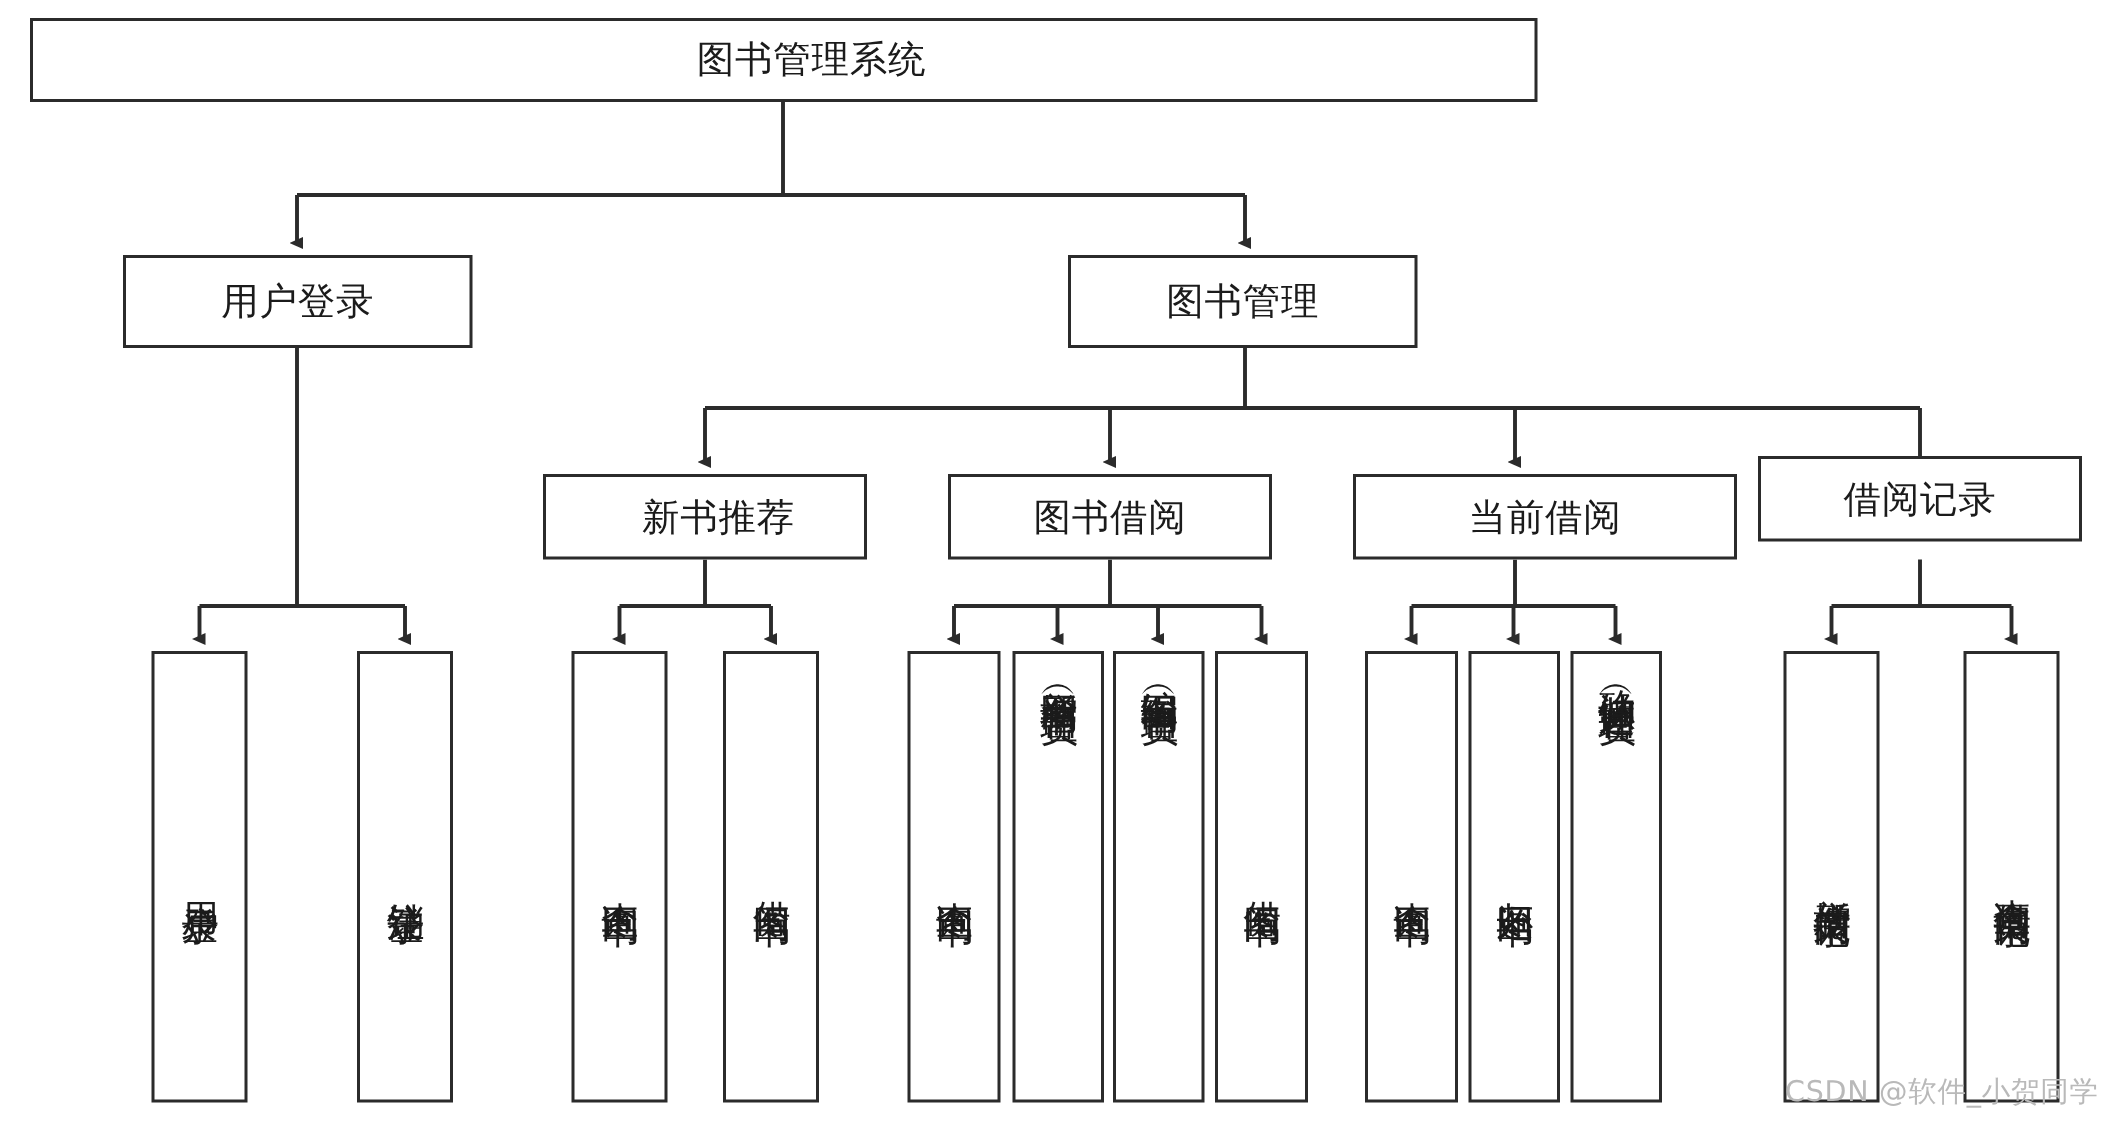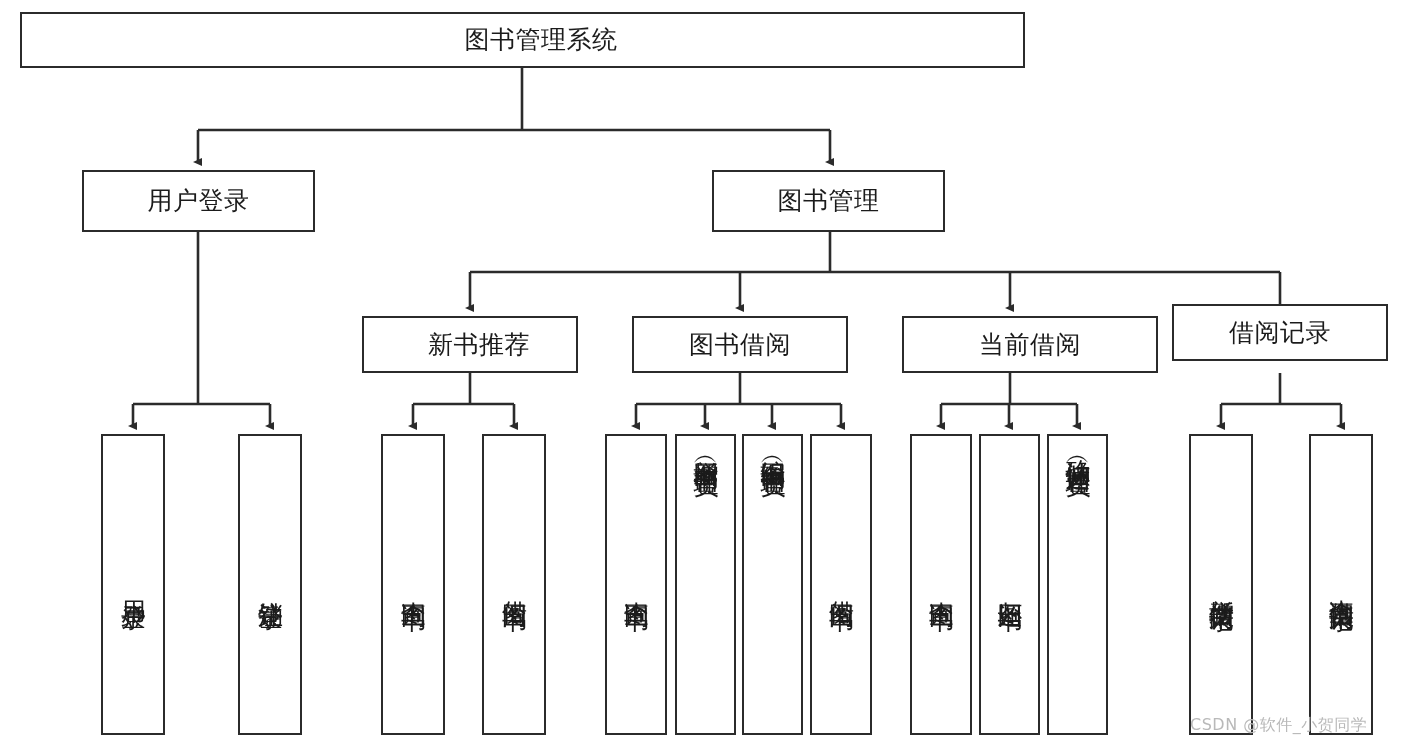--- a/index.html
+++ b/index.html
@@ -65,21 +65,21 @@
     line-height: 1.12;
     letter-spacing: 2px;
     white-space: nowrap;
   }
   .node.vert.tall-text {
     align-items: flex-start;
   }
   .watermark {
     position: absolute;
     color: #b9b9b9;
-    font-size: 16px;
+    font-size: 19px;
     letter-spacing: 0.5px;
     white-space: nowrap;
     z-index: 3;
     user-select: none;
   }
 </style>
 </head>
 <body>
 
 <div id="canvas">

